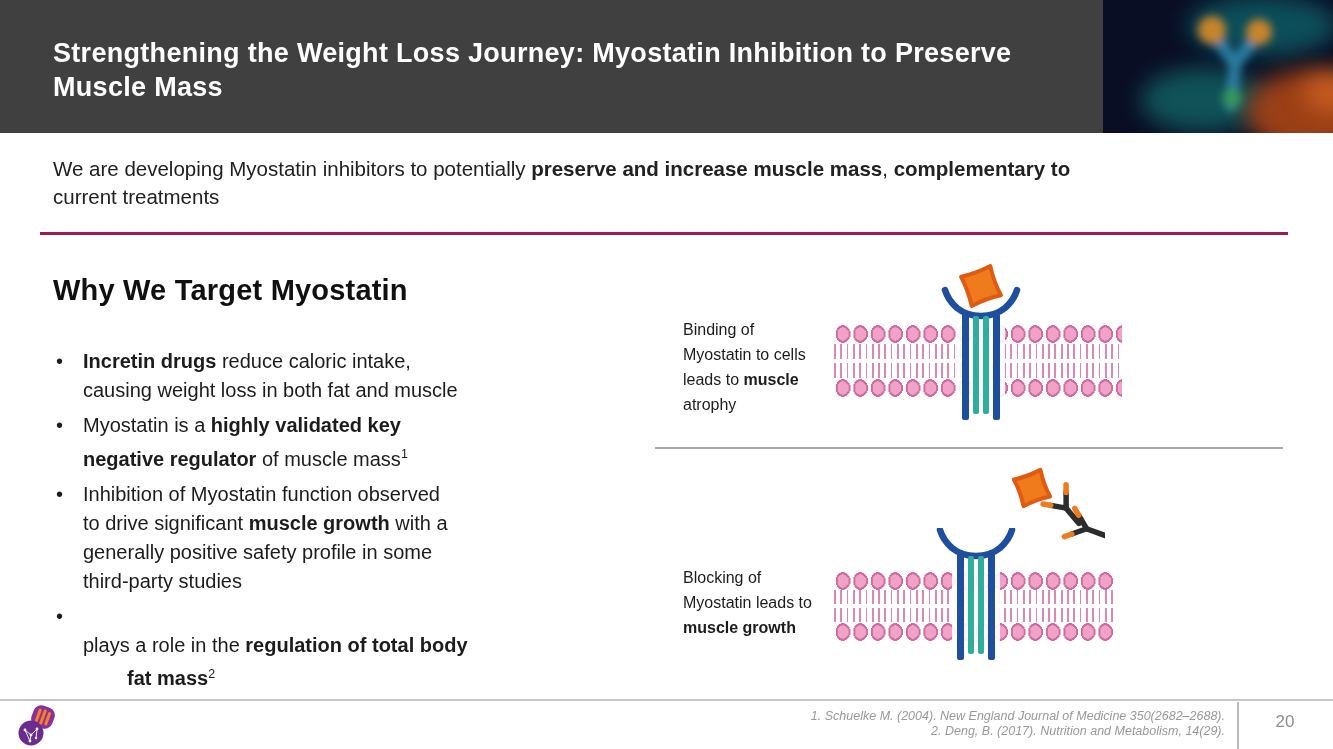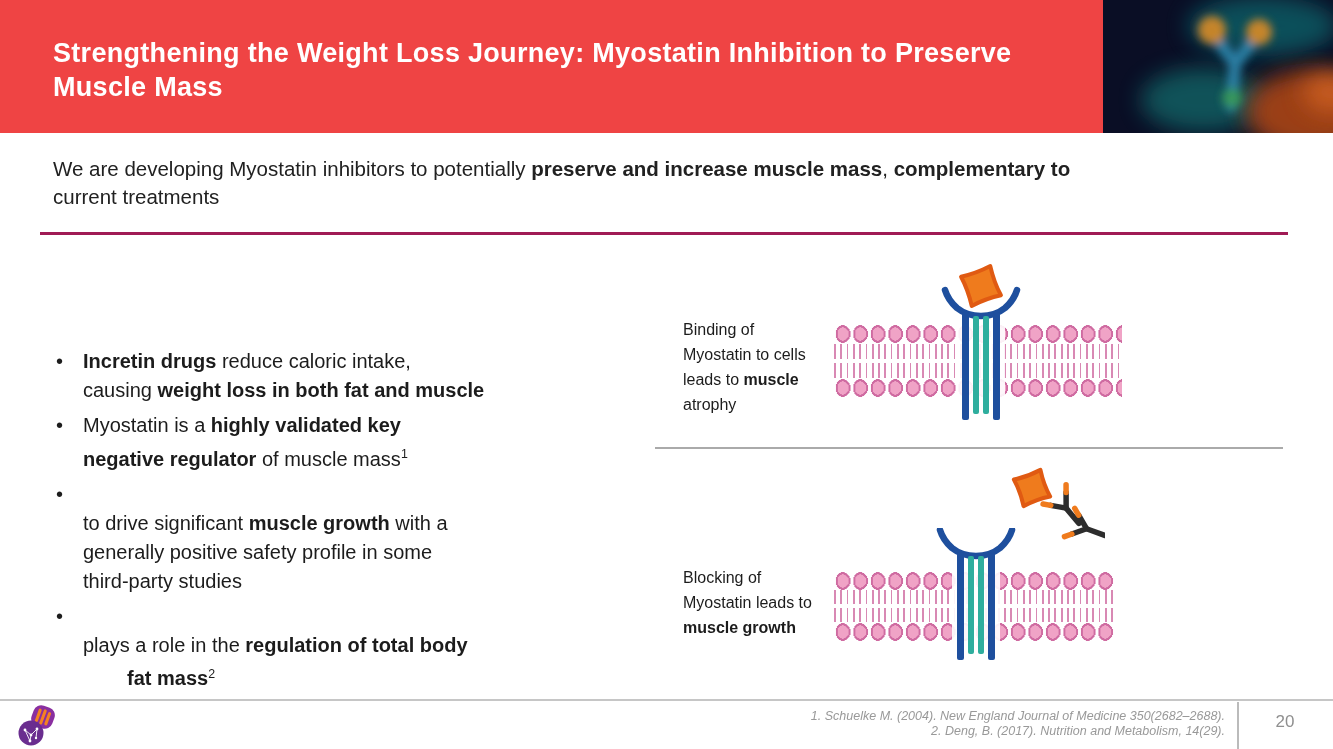--- a/index.html
+++ b/index.html
@@ -1,20 +1,20 @@
 <!DOCTYPE html>
 <html><head>
 <meta charset="utf-8">
 <style>
   * { margin:0; padding:0; box-sizing:border-box; }
   body { background:#ffffff; font-family:"Liberation Sans", sans-serif; }
   .slide { position:relative; width:1333px; height:749px; background:#ffffff; overflow:hidden; }
 
   
-  .header { position:absolute; left:0; top:0; width:1333px; height:133px; background:#ef4444; }
+  .header { position:absolute; left:0; top:0; width:1333px; height:133px; background:#404040; }
   .slide-title { position:absolute; left:53px; top:36px; width:1080px; color:#ffffff;
                  font-size:27px; line-height:34px; font-weight:700; letter-spacing:.3px; }
   .header-art { position:absolute; right:0; top:0; width:230px; height:133px; }
 
   
   .subtitle { position:absolute; left:53px; top:155px; width:1220px; color:#212121;
               font-size:20.5px; line-height:28px; }
   .accent-divider { position:absolute; left:40px; top:232px; width:1248px; height:3px; background:#a01b55; }
 
   
@@ -88,24 +88,25 @@
         <circle cx="109" cy="30" r="14" fill="#d98b28"></circle>
         <circle cx="156" cy="32" r="13" fill="#d98b28"></circle>
         <circle cx="129" cy="98" r="10" fill="#3a9e5f"></circle>
       </g>
     </svg>
   </div>
 
   <p class="subtitle"><span>We are developing Myostatin inhibitors to potentially </span><span style="font-weight: 700;">preserve and increase muscle mass</span><span>, </span><span style="font-weight: 700;">complementary to</span><br><span>current treatments</span></p>
   <div class="accent-divider"></div>
 
+  <h2 class="section-heading">Why We Target Myostatin</h2>
   <ul class="bullet-list">
-    <li><span style="font-weight: 700; margin-top: 20px;">Incretin drugs</span><span> reduce caloric intake,</span><br><span>causing </span><span style="font-weight: 700;">weight loss in both fat and muscle</span></li>
+    <li><span style="font-weight: 700; margin-top: 20px;">Incretin drugs</span><span> reduce caloric intake,</span><br><span>causing </span><span style="font-weight: 400;">weight loss in both fat and muscle</span></li>
     <li><span>Myostatin is a </span><span style="font-weight: 700;">highly validated key</span><br><span style="font-weight: 700; margin-top: 24px;">negative regulator</span><span> of muscle mass</span><sup>1</sup></li>
-    <li><br><span>to drive significant </span><span style="font-weight: 700;">muscle growth</span><span> with a</span><br><span>generally positive safety profile in some</span><br><span>third-party studies</span></li>
+    <li><span>Inhibition of Myostatin function observed</span><br><span>to drive significant </span><span style="font-weight: 700;">muscle growth</span><span> with a</span><br><span>generally positive safety profile in some</span><br><span>third-party studies</span></li>
     <li><br><span>plays a role in the </span><span style="font-weight: 700;">regulation of total body</span><br><span style="font-weight: 700; margin-left: 44px;">fat mass</span><sup>2</sup></li>
   </ul>
 
   <div class="diagram-panel">
 
     <div class="diagram-row row-atrophy">
       <p class="diagram-label label-atrophy"><span>Binding of</span><br><span>Myostatin to cells</span><br><span>leads to </span><span style="font-weight: 700;">muscle</span><br><span style="font-weight: 400;">atrophy</span></p>
       <div class="membrane membrane-atrophy">
         <div class="mrow"></div>
         <div class="mtails"></div>

